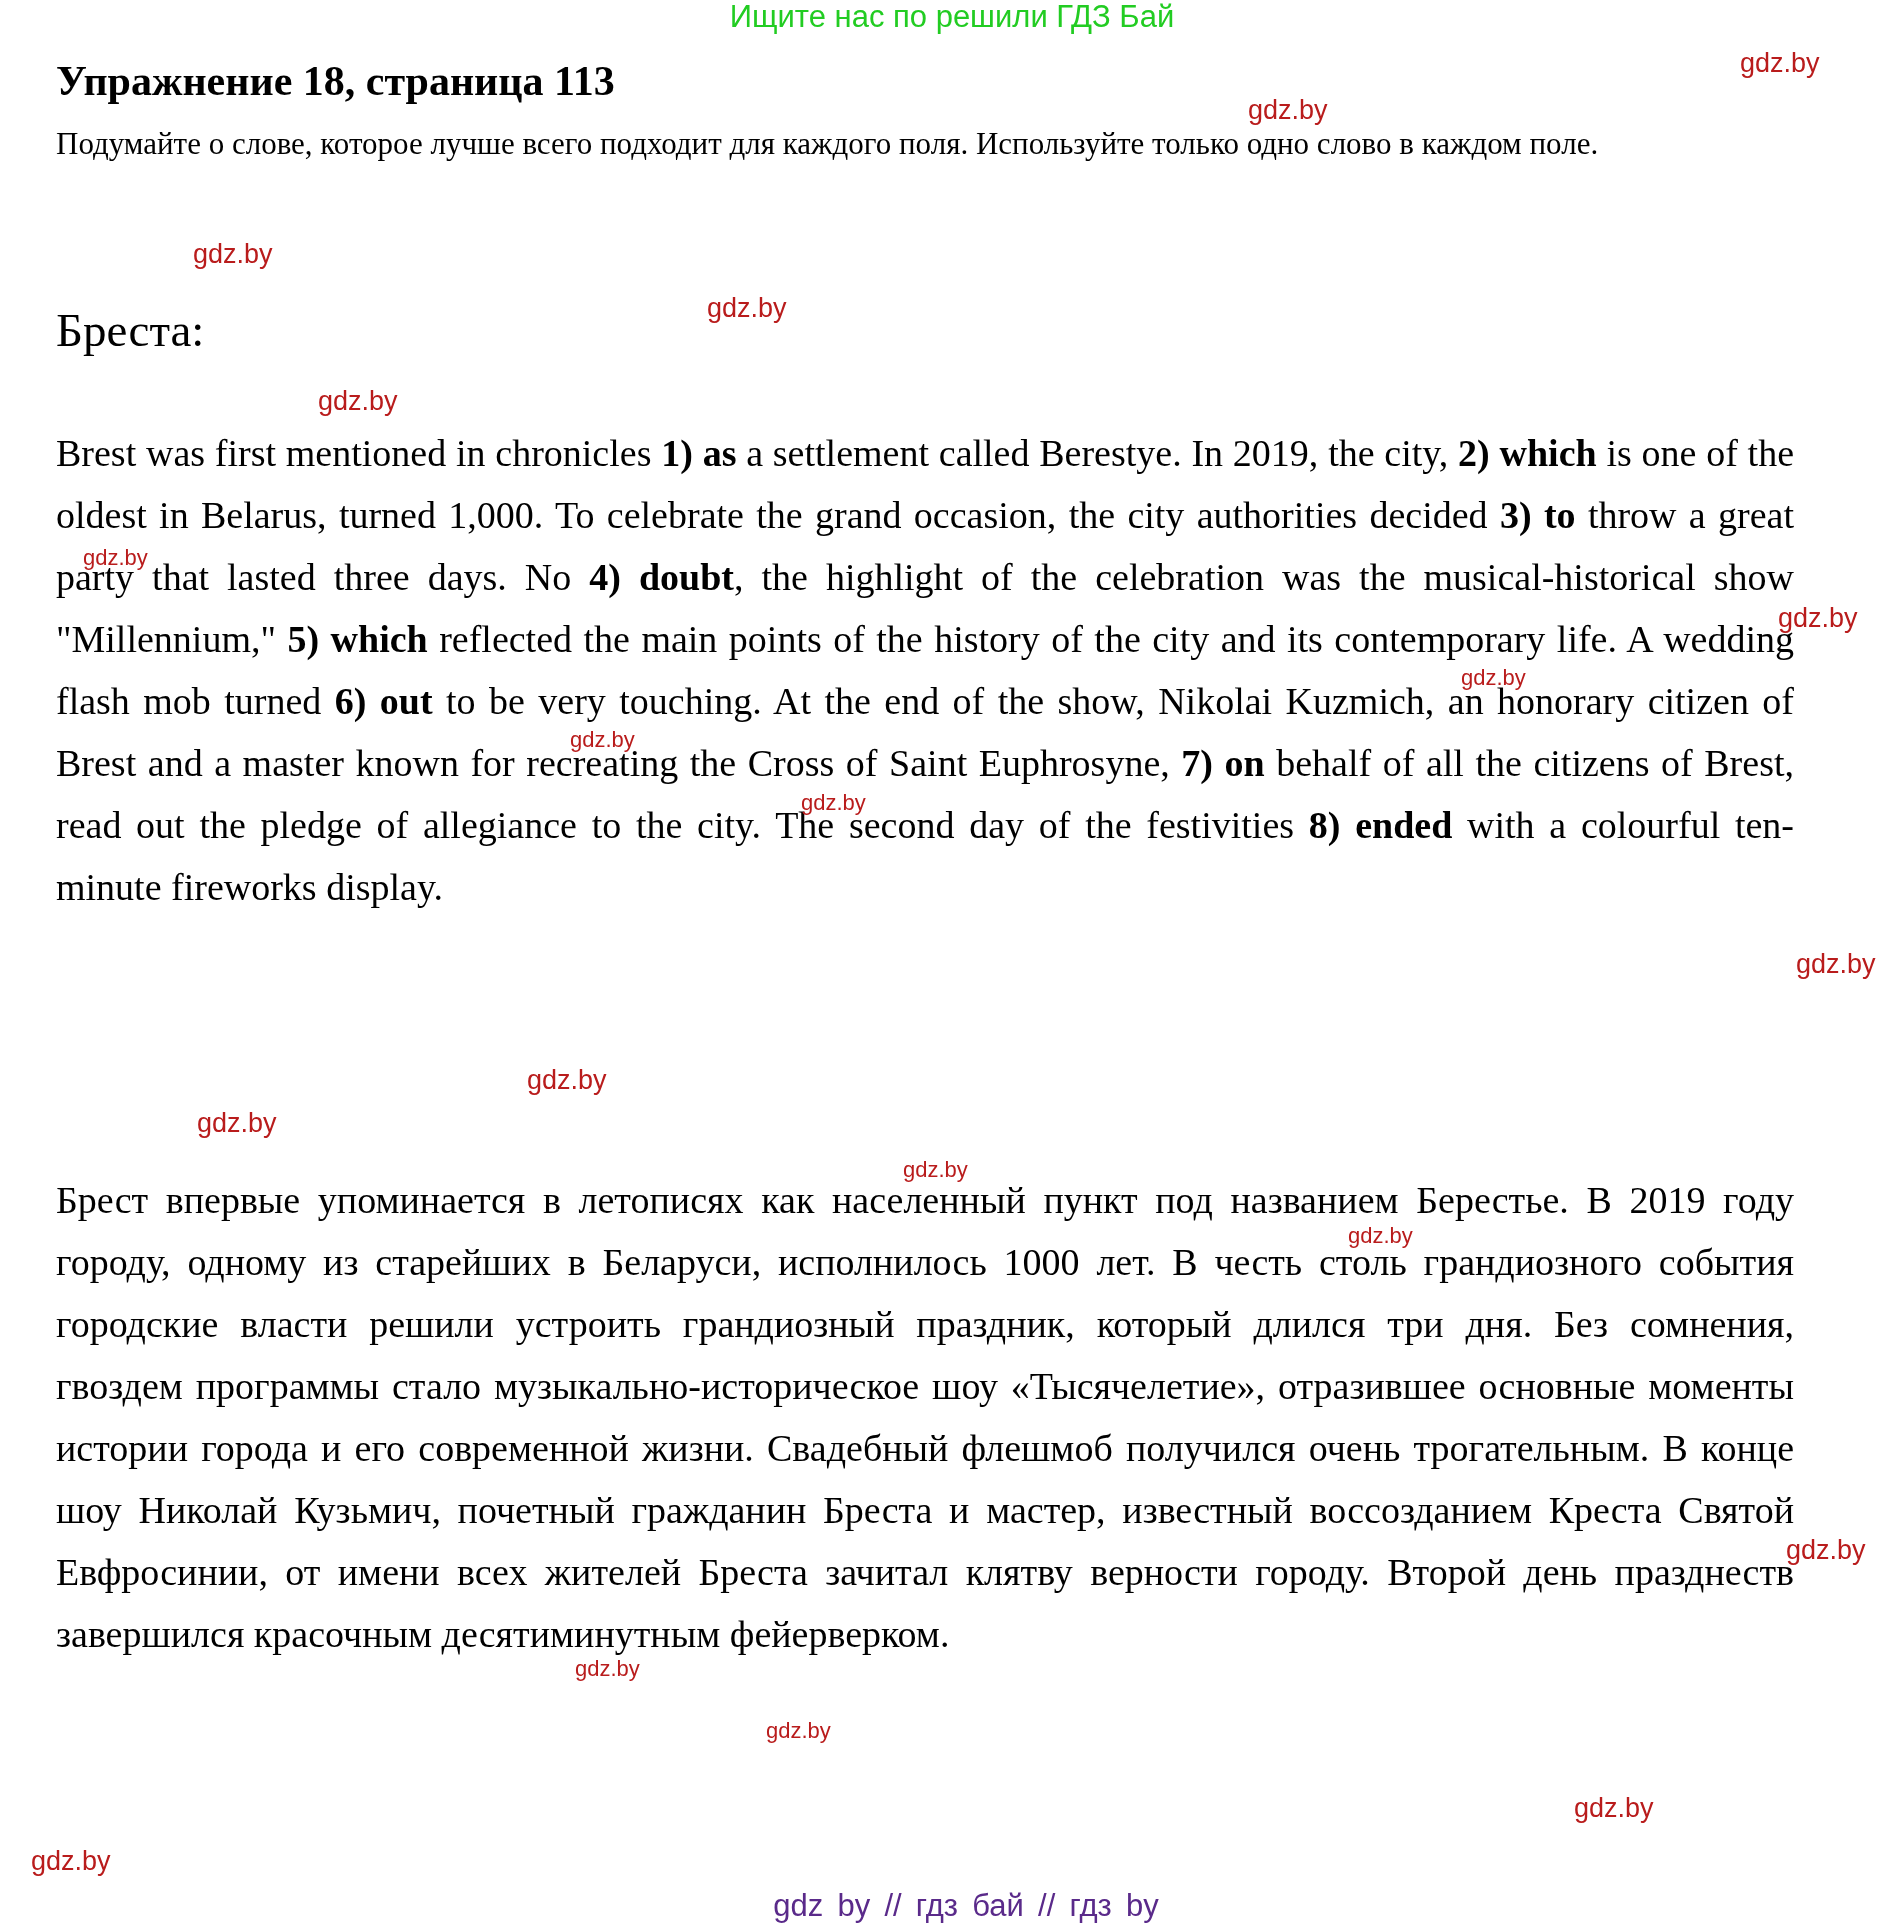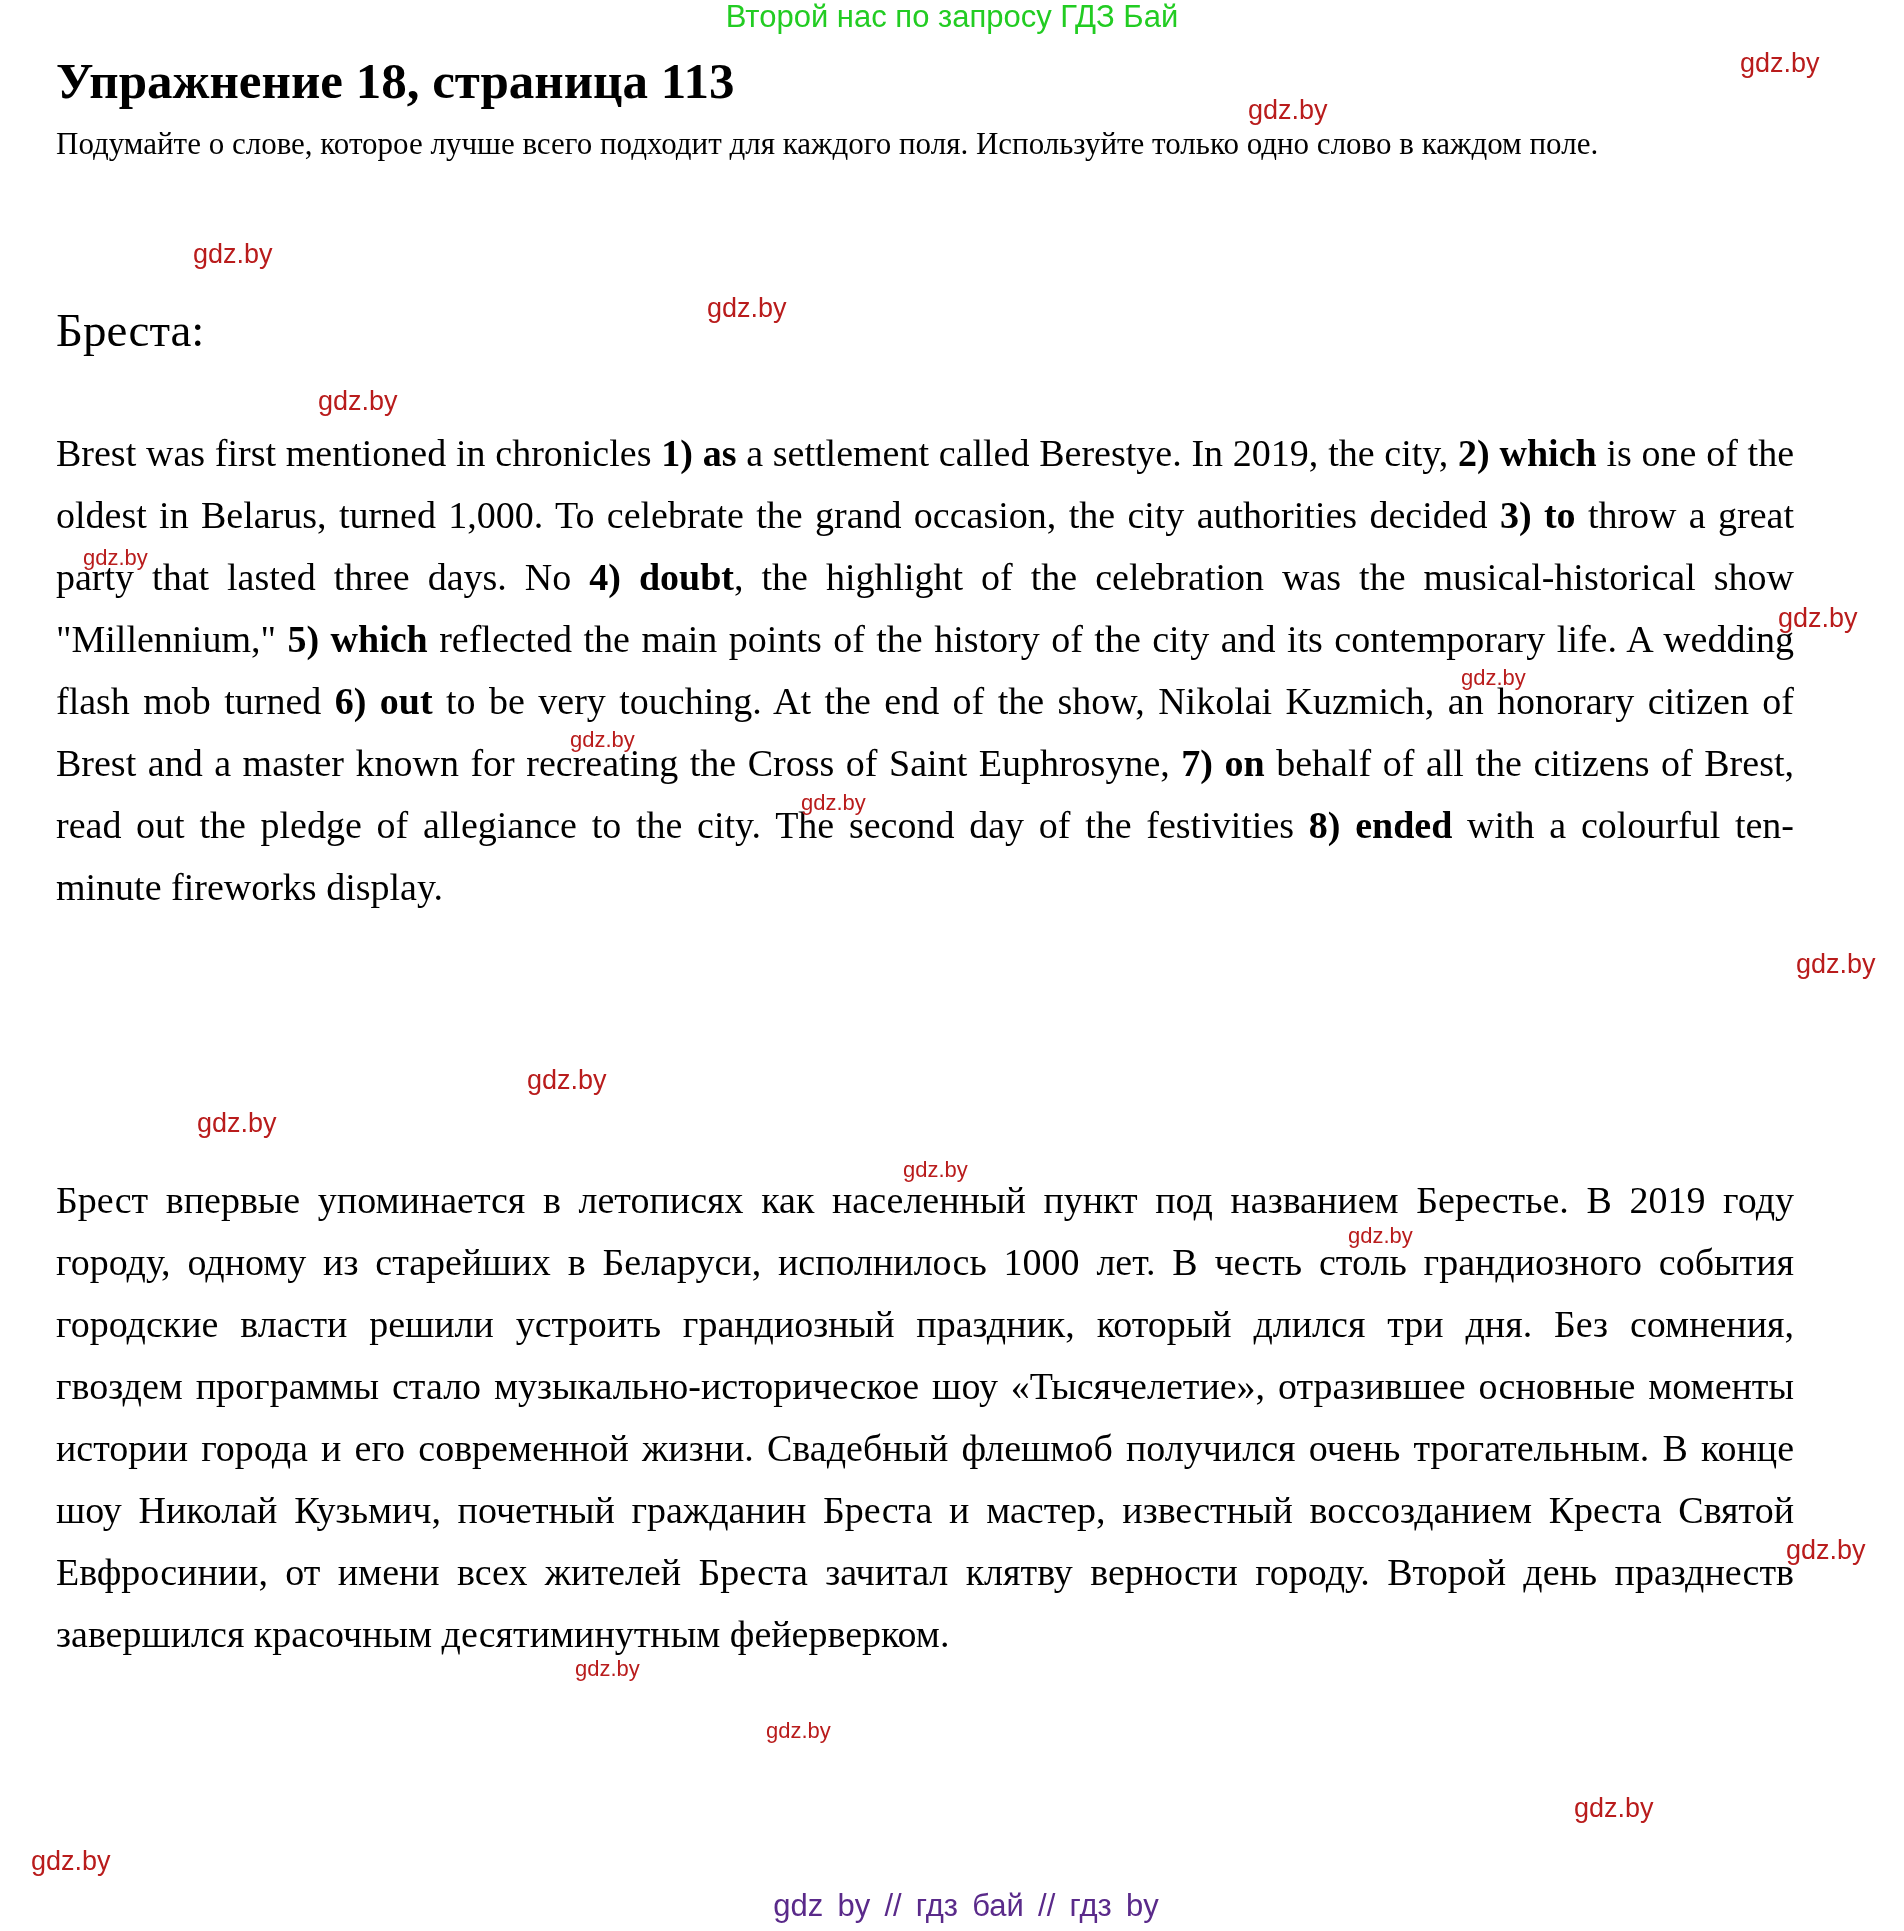--- a/index.html
+++ b/index.html
@@ -1,35 +1,35 @@
 <!DOCTYPE html>
 <html style="font-size:15px"><head>
 <meta charset="utf-8">
 <style>
   html,body{margin:0;padding:0;background:#fff;}
   body{width:1904px;height:1931px;position:relative;overflow:hidden;
        font-family:"Liberation Serif","DejaVu Serif",serif;color:#000;}
   .top-banner{position:absolute;top:0;left:0;width:1904px;text-align:center;
        font-family:"Liberation Sans","DejaVu Sans",sans-serif;font-size:31px;line-height:33px;}
-  .title{position:absolute;left:56px;top:52px;font-size:51px;font-weight:bold;line-height:59px;white-space:nowrap;}
+  .title{position:absolute;left:56px;top:52px;font-size:42px;font-weight:bold;line-height:59px;white-space:nowrap;}
   .instr{position:absolute;left:56px;top:113px;width:1738px;font-size:31px;line-height:62px;text-align:justify;}
   .answer-label{position:absolute;left:56px;top:299px;font-size:47px;line-height:62px;}
   .para{position:absolute;left:56px;width:1738px;font-size:38px;line-height:62px;text-align:justify;}
   .para-en{top:422px;}
   .para-ru{top:1169px;}
   .para b{font-weight:bold;}
   .wm{position:absolute;font-family:"Liberation Sans","DejaVu Sans",sans-serif;font-size:27px;line-height:30px;color:#b91c1c;white-space:nowrap;}
   .wm.small{font-size:22px;}
   .footer{position:absolute;top:1887px;left:0;width:1904px;text-align:center;
        font-family:"Liberation Sans","DejaVu Sans",sans-serif;font-size:31px;line-height:37px;word-spacing:5.6px;padding-left:14px;}
 </style>
 </head>
 <body>
 
-<div class="top-banner" style="color: rgb(34, 204, 34);">Второй нас по запросу ГДЗ Бай</div>
+<div class="top-banner" style="color: rgb(34, 204, 34);">Ищите нас по решили ГДЗ Бай</div>
 
 <div class="title">Упражнение 18, страница 113</div>
 
 <div class="instr">Подумайте о слове, которое лучше всего подходит для каждого поля. Используйте только одно слово в каждом поле.</div>
 
 <div class="answer-label">Бреста:</div>
 
 <div class="para para-en" id="para-en"><span>Brest was first mentioned in chronicles </span><b>1) as</b><span> a settlement called Berestye. In 2019, the city, </span><b>2) which</b><span> is one of the oldest in Belarus, turned 1,000. To celebrate the grand occasion, the city authorities decided </span><b>3) to</b><span> throw a great party that lasted three days. No </span><b>4) doubt</b><span>, the highlight of the celebration was the musical-historical show "Millennium," </span><b>5) which</b><span> reflected the main points of the history of the city and its contemporary life. A wedding flash mob turned </span><b>6) out</b><span> to be very touching. At the end of the show, Nikolai Kuzmich, an honorary citizen of Brest and a master known for recreating the Cross of Saint Euphrosyne, </span><b>7) on</b><span> behalf of all the citizens of Brest, read out the pledge of allegiance to the city. The second day of the festivities </span><b>8) ended</b><span> with a colourful ten-minute fireworks display.</span></div>
 
 <div class="para para-ru">Брест впервые упоминается в летописях как населенный пункт под названием Берестье. В 2019 году городу, одному из старейших в Беларуси, исполнилось 1000 лет. В честь столь грандиозного события городские власти решили устроить грандиозный праздник, который длился три дня. Без сомнения, гвоздем программы стало музыкально-историческое шоу «Тысячелетие», отразившее основные моменты истории города и его современной жизни. Свадебный флешмоб получился очень трогательным. В конце шоу Николай Кузьмич, почетный гражданин Бреста и мастер, известный воссозданием Креста Святой Евфросинии, от имени всех жителей Бреста зачитал клятву верности городу. Второй день празднеств завершился красочным десятиминутным фейерверком.</div>

